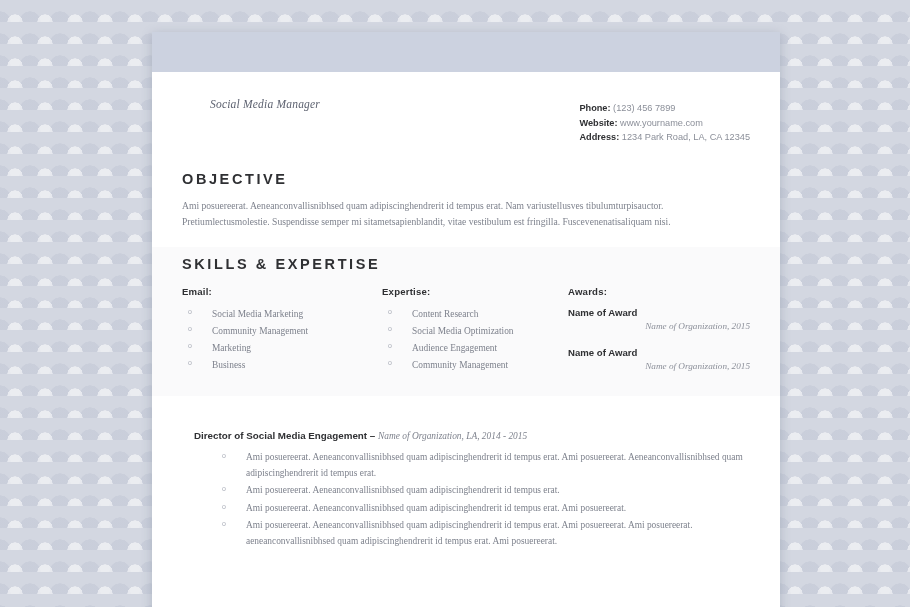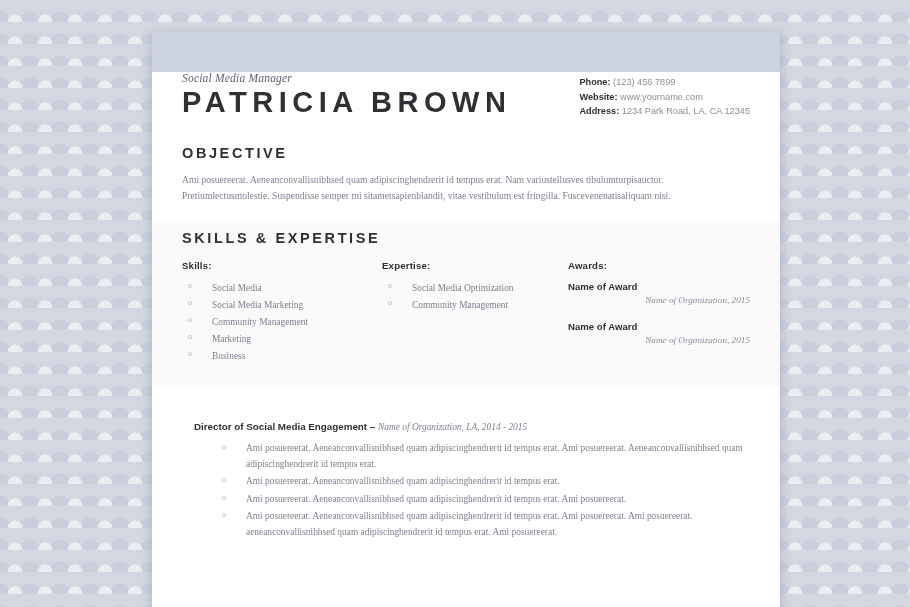--- a/index.html
+++ b/index.html
@@ -46,20 +46,22 @@
 
   .page-inner {
     padding: 0 30px;
   }
 
   
   .header {
     display: flex;
     justify-content: space-between;
     align-items: flex-start;
+    padding-top: 26px;
+    margin-left: 28px;
   }
   .role {
     font-family: "Liberation Serif", serif;
     font-style: italic;
     font-size: 11.5px;
     color: #5d6270;
     letter-spacing: 0.2px;
     margin-bottom: 3px;
   }
   .fullname {
@@ -216,21 +218,20 @@
 
 <div id="page">
 
   <div class="topband"></div>
 
   <div class="page-inner">
 
     <div class="header">
       <div>
         <div class="role">Social Media Manager</div>
-        <div class="fullname">PATRICIA BROWN</div>
       </div>
       <div class="contact">
         <div>
           <span class="lbl">Phone:</span>
           <span>(123) 456 7899</span>
         </div>
         <div>
           <span class="lbl">Website:</span>
           <span>www.yourname.com</span>
         </div>
@@ -245,34 +246,35 @@
       <h2 class="sec-title">OBJECTIVE</h2>
       <p class="objective-text">Ami posuereerat. Aeneanconvallisnibhsed quam adipiscinghendrerit id tempus erat. Nam variustellusves tibulumturpisauctor. Pretiumlectusmolestie. Suspendisse semper mi sitametsapienblandit, vitae vestibulum est fringilla. Fuscevenenatisaliquam nisi.</p>
     </div>
 
     <div class="skills-band">
       <h2 class="sec-title">SKILLS &amp; EXPERTISE</h2>
 
       <div class="cols">
 
         <div class="col-skills">
-          <div class="col-head">Skills:</div>
+          <div class="col-head">Email:</div>
           <ul class="olist">
-            <li>Social Media</li>
             <li>Social Media Marketing</li>
             <li>Community Management</li>
             <li>Marketing</li>
             <li>Business</li>
           </ul>
         </div>
 
         <div class="col-expert">
           <div class="col-head">Expertise:</div>
           <ul class="olist">
+            <li>Content Research</li>
             <li>Social Media Optimization</li>
+            <li>Audience Engagement</li>
             <li>Community Management</li>
           </ul>
         </div>
 
         <div class="col-awards">
           <div class="col-head">Awards:</div>
           <div class="award">
             <div class="award-name">Name of Award</div>
             <div class="award-org">Name of Organization, 2015</div>
           </div>

